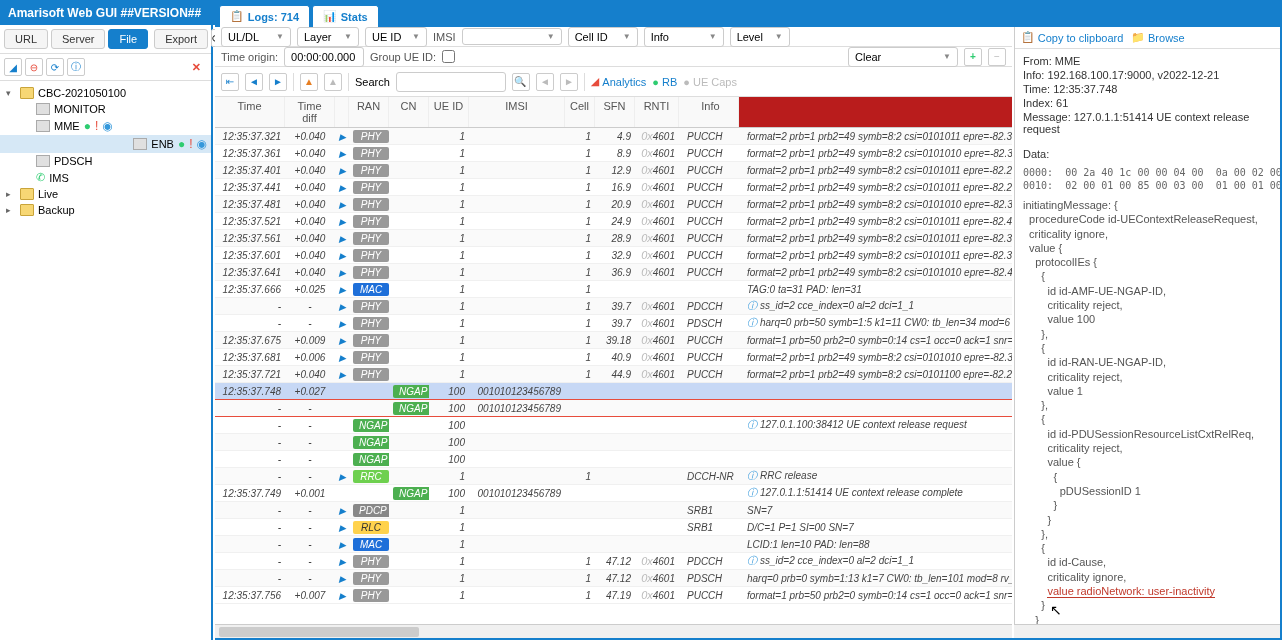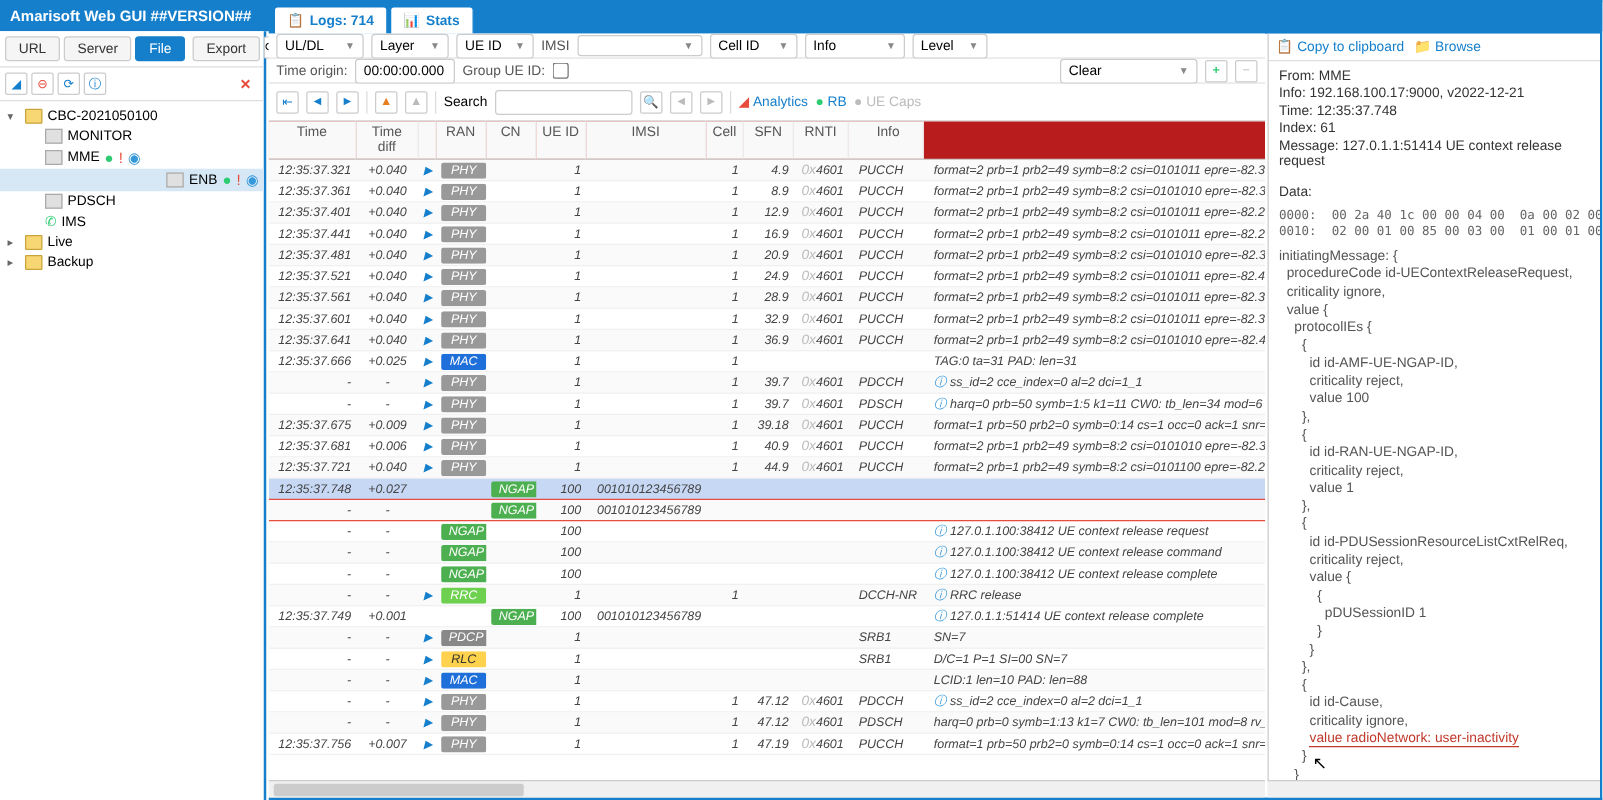--- a/index.html
+++ b/index.html
@@ -509,35 +509,33 @@
             <div class="c c-diff">-</div>
             <div class="c c-dir"><span class="dir-arrow"></span></div>
             <div class="c c-ran"><span class="tag tag-ngap">NGAP</span></div>
             <div class="c c-cn"></div>
             <div class="c c-ueid">100</div>
             <div class="c c-imsi"></div>
             <div class="c c-cell"></div>
             <div class="c c-sfn"></div>
             <div class="c c-rnti"></div>
             <div class="c c-info"></div>
-            <div class="c c-msg"><span class="info-icon">ⓘ</span>127.0.1.100:38412 UE context release command</div>
           </div>
           <div class="row">
             <div class="c c-time">-</div>
             <div class="c c-diff">-</div>
             <div class="c c-dir"><span class="dir-arrow"></span></div>
             <div class="c c-ran"><span class="tag tag-ngap">NGAP</span></div>
             <div class="c c-cn"></div>
             <div class="c c-ueid">100</div>
             <div class="c c-imsi"></div>
             <div class="c c-cell"></div>
             <div class="c c-sfn"></div>
             <div class="c c-rnti"></div>
             <div class="c c-info"></div>
-            <div class="c c-msg"><span class="info-icon">ⓘ</span>127.0.1.100:38412 UE context release complete</div>
           </div>
           <div class="row">
             <div class="c c-time">-</div>
             <div class="c c-diff">-</div>
             <div class="c c-dir"><span class="dir-arrow">▶</span></div>
             <div class="c c-ran"><span class="tag tag-rrc">RRC</span></div>
             <div class="c c-cn"></div>
             <div class="c c-ueid">1</div>
             <div class="c c-imsi"></div>
             <div class="c c-cell">1</div>

